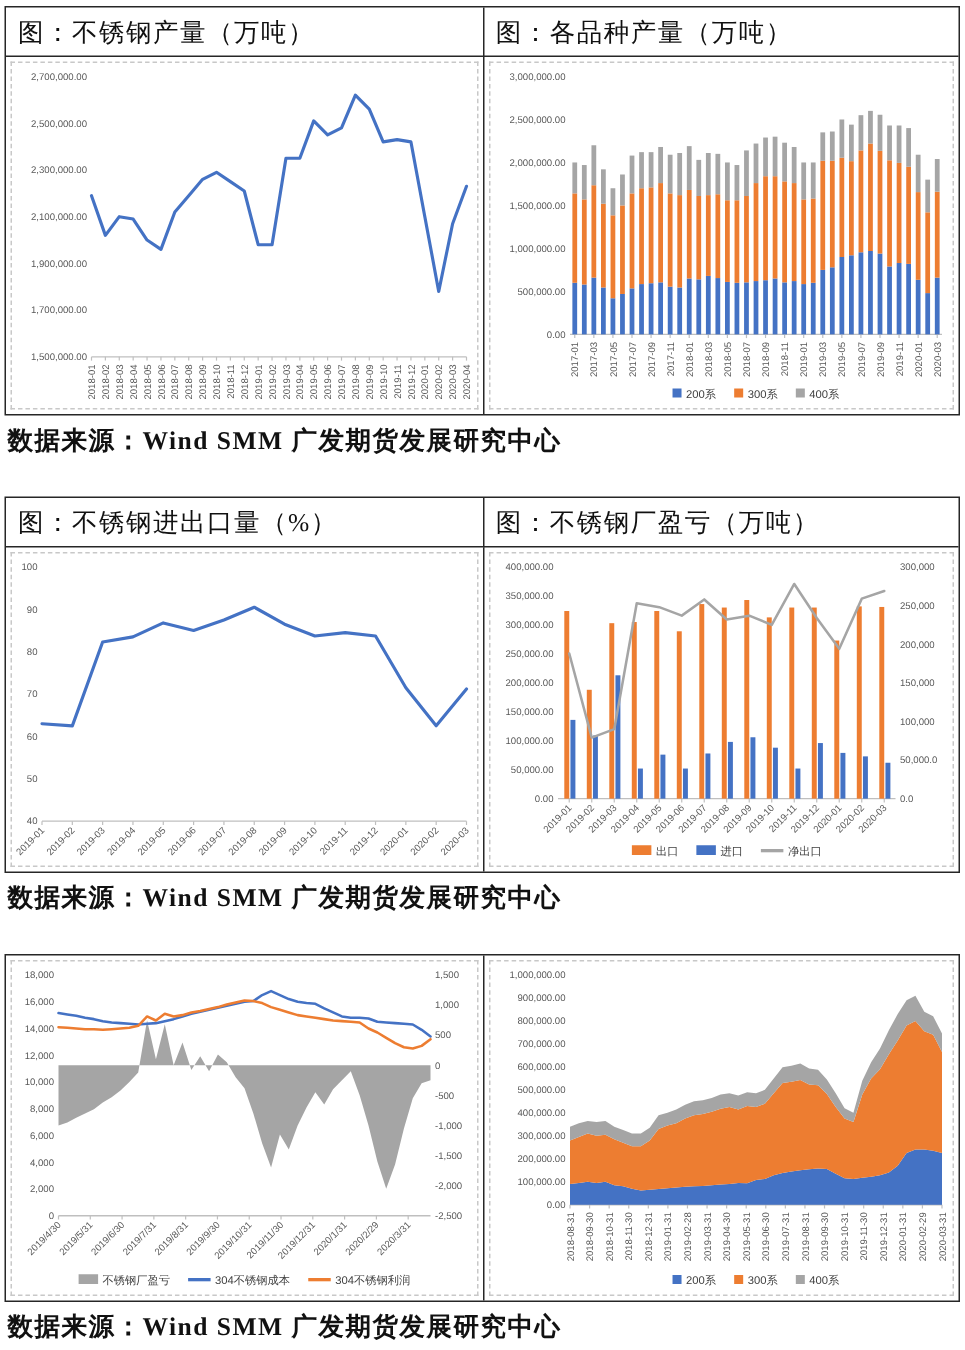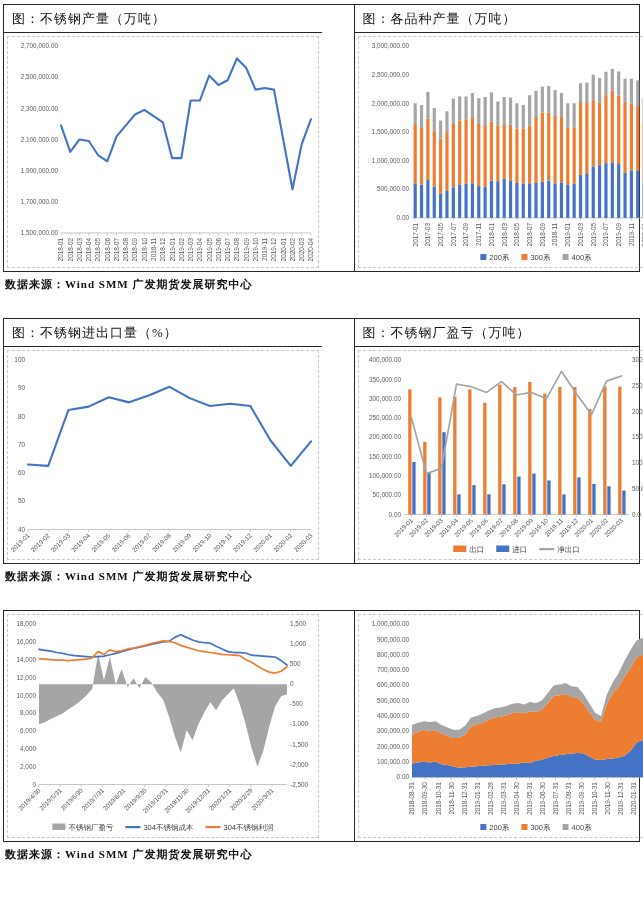--- a/index.html
+++ b/index.html
@@ -1,29 +1,29 @@
 <!DOCTYPE html>
 <html><head>
 <meta charset="utf-8">
 <style>
   html,body{margin:0;padding:0;background:#fff;}
   .page{width:643px;box-sizing:border-box;padding:4px 3px 0 3px;font-family:"Liberation Sans",sans-serif;}
   .group{margin:0 0 0 0;}
   .tbl{border:1.5px solid #262626;}
   .titles,.charts{display:grid;grid-template-columns:1fr 1fr;}
-  .title-cell{padding:5px 8px 4px 8px;font-family:"Liberation Serif",serif;font-size:13px;color:#111;
+  .title-cell{padding:5px 8px 4px 8px;font-family:"Liberation Serif",serif;font-size:17px;color:#111;
               letter-spacing:1px;border-bottom:1.5px solid #262626;white-space:nowrap;overflow:hidden;}
-  .cell-right{border-left:1.5px solid #262626;margin-left:32px;}
+  .cell-right{border-left:1.5px solid #262626;}
   .chart-cell{padding:3px;}
   .chart-box{border:1px dashed #c8c8c8;padding:2px;}
   .chart-host{width:100%;text-decoration:underline;}
   .g1 .chart-host{height:226px}
   .g2 .chart-host{height:204px}
   .g3 .chart-host{height:218px}
-  .src{font-family:"Liberation Serif",serif;font-weight:bold;font-size:11px;color:#111;
+  .src{font-family:"Liberation Serif",serif;font-weight:bold;font-size:17px;color:#111;
        letter-spacing:1px;padding:5px 2px 0 2px;margin-bottom:26px;}
   .g3 .src{margin-bottom:4px;}
   svg text{font-family:"Liberation Sans",sans-serif;}
 </style>
 </head>
 <body>
 
 <div class="page">
 
   <div class="group g1">

